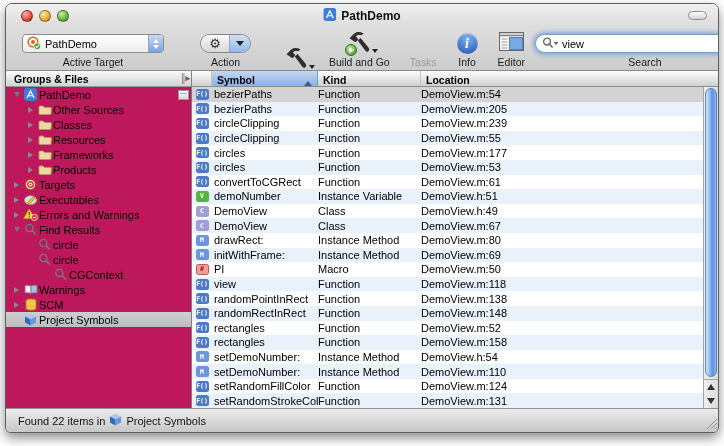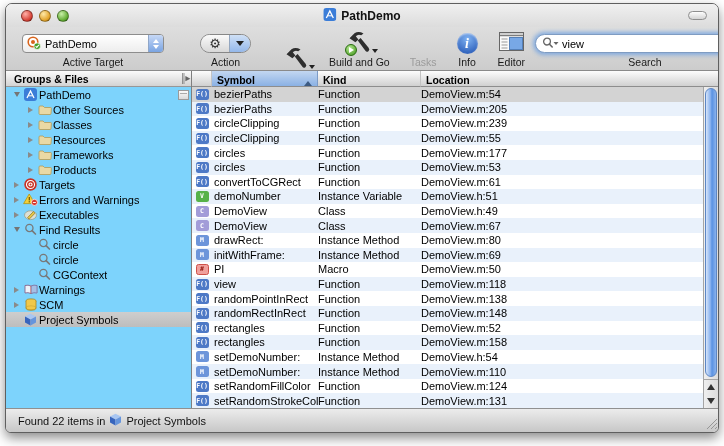--- a/index.html
+++ b/index.html
@@ -64,21 +64,21 @@
 
   .search-group { margin-left:auto; margin-right:4px; }
   .searchfield { width:220px; height:19px; border-radius:10px; border:1px solid #7f9cc2; background:#fff;
     display:flex; align-items:center; gap:3px; padding:0 4px 0 6px;
     box-shadow:0 0 4px 2px rgba(110,160,225,.8); }
   .search-input { flex:1; border:none; outline:none; font:11px "Liberation Sans", sans-serif; background:transparent; min-width:0; }
 
   
   .content { flex:1; display:flex; min-height:0; background:#fff; }
 
-  .sidebar { width:186px; flex:0 0 186px; border-right:1px solid #7f7f7f; background:#7dd3fc;
+  .sidebar { width:186px; flex:0 0 186px; border-right:1px solid #7f7f7f; background:#be185d;
     display:flex; flex-direction:column; position:relative; }
   .side-header { height:16px; flex:0 0 16px; background:linear-gradient(#fbfbfb,#d3d3d3);
     border-bottom:1px solid #979797; font-size:10.5px; font-weight:bold; color:#000;
     display:flex; align-items:center; padding-left:8px; position:relative; }
   .split-collapse { position:absolute; right:2px; top:2px; color:#666; font-size:9px; letter-spacing:-1px; }
   .split-widget { position:absolute; top:19px; right:2px; width:11px; height:10px;
     border:1px solid #9a9a9a; background:linear-gradient(#fafafa,#dadada); }
   .split-widget::before { content:""; position:absolute; left:1px; right:1px; top:2px; border-top:1px solid #aaa; }
   .side-rows { flex:1; overflow:hidden; }
   .side-row { height:15px; display:flex; align-items:center; font-size:11px; color:#000; white-space:nowrap; }
@@ -335,41 +335,41 @@
                 <circle cx="6.5" cy="6.5" r="5.4" fill="#fff" stroke="#c83226" stroke-width="1.7"></circle>
                 <circle cx="6.5" cy="6.5" r="2.8" fill="none" stroke="#c83226" stroke-width="1.4"></circle>
                 <circle cx="6.5" cy="6.5" r="1" fill="#c83226"></circle>
               </svg>
             </span>
             <span class="s-label">Targets</span>
           </div>
           <div class="side-row" style="padding-left:5px">
             <span class="disc collapsed"></span>
             <span class="s-icon">
+              <svg width="13" height="13">
+                <ellipse cx="6.5" cy="7.2" rx="6" ry="4.4" fill="#dde0d5" stroke="#99a08c" stroke-width="0.8"></ellipse>
+                <path d="M3.6 9.6 L9.4 3.6 L11 5.2 L5.2 11.2 Z" fill="#e8c84a" stroke="#8a7420" stroke-width="0.7"></path>
+              </svg>
+            </span>
+            <span class="s-label">Executables</span>
+          </div>
+          <div class="side-row" style="padding-left:5px">
+            <span class="disc collapsed"></span>
+            <span class="s-icon">
               <svg width="15" height="13">
                 <path d="M6.2 1 L11.8 10.6 L0.6 10.6 Z" fill="#f4d03a" stroke="#b8960a" stroke-width="0.8"></path>
                 <rect x="5.7" y="4" width="1.2" height="3.4" fill="#6a5200"></rect>
                 <rect x="5.7" y="8.2" width="1.2" height="1.2" fill="#6a5200"></rect>
                 <circle cx="11.4" cy="9.4" r="3.1" fill="#d8362a" stroke="#fff" stroke-width="0.7"></circle>
                 <rect x="9.9" y="9" width="3" height="0.9" fill="#fff"></rect>
               </svg>
             </span>
             <span class="s-label">Errors and Warnings</span>
           </div>
           <div class="side-row" style="padding-left:5px">
-            <span class="disc collapsed"></span>
-            <span class="s-icon">
-              <svg width="13" height="13">
-                <ellipse cx="6.5" cy="7.2" rx="6" ry="4.4" fill="#dde0d5" stroke="#99a08c" stroke-width="0.8"></ellipse>
-                <path d="M3.6 9.6 L9.4 3.6 L11 5.2 L5.2 11.2 Z" fill="#e8c84a" stroke="#8a7420" stroke-width="0.7"></path>
-              </svg>
-            </span>
-            <span class="s-label">Executables</span>
-          </div>
-          <div class="side-row" style="padding-left:5px">
             <span class="disc expanded"></span>
             <span class="s-icon">
               <svg width="13" height="13">
                 <circle cx="5.4" cy="5" r="3.6" fill="none" stroke="#787878" stroke-width="1.3"></circle>
                 <line x1="8.1" y1="7.7" x2="11.4" y2="11" stroke="#787878" stroke-width="1.7" stroke-linecap="round"></line>
               </svg>
             </span>
             <span class="s-label">Find Results</span>
           </div>
           <div class="side-row" style="padding-left:19px">
@@ -385,21 +385,21 @@
           <div class="side-row" style="padding-left:19px">
             <span class="disc none"></span>
             <span class="s-icon">
               <svg width="13" height="13">
                 <circle cx="5.4" cy="5" r="3.6" fill="none" stroke="#787878" stroke-width="1.3"></circle>
                 <line x1="8.1" y1="7.7" x2="11.4" y2="11" stroke="#787878" stroke-width="1.7" stroke-linecap="round"></line>
               </svg>
             </span>
             <span class="s-label">circle</span>
           </div>
-          <div class="side-row" style="padding-left:19px">
+          <div class="side-row" style="padding-left:35px">
             <span class="disc none"></span>
             <span class="s-icon">
               <svg width="13" height="13">
                 <circle cx="5.4" cy="5" r="3.6" fill="none" stroke="#787878" stroke-width="1.3"></circle>
                 <line x1="8.1" y1="7.7" x2="11.4" y2="11" stroke="#787878" stroke-width="1.7" stroke-linecap="round"></line>
               </svg>
             </span>
             <span class="s-label">CGContext</span>
           </div>
           <div class="side-row" style="padding-left:5px">

